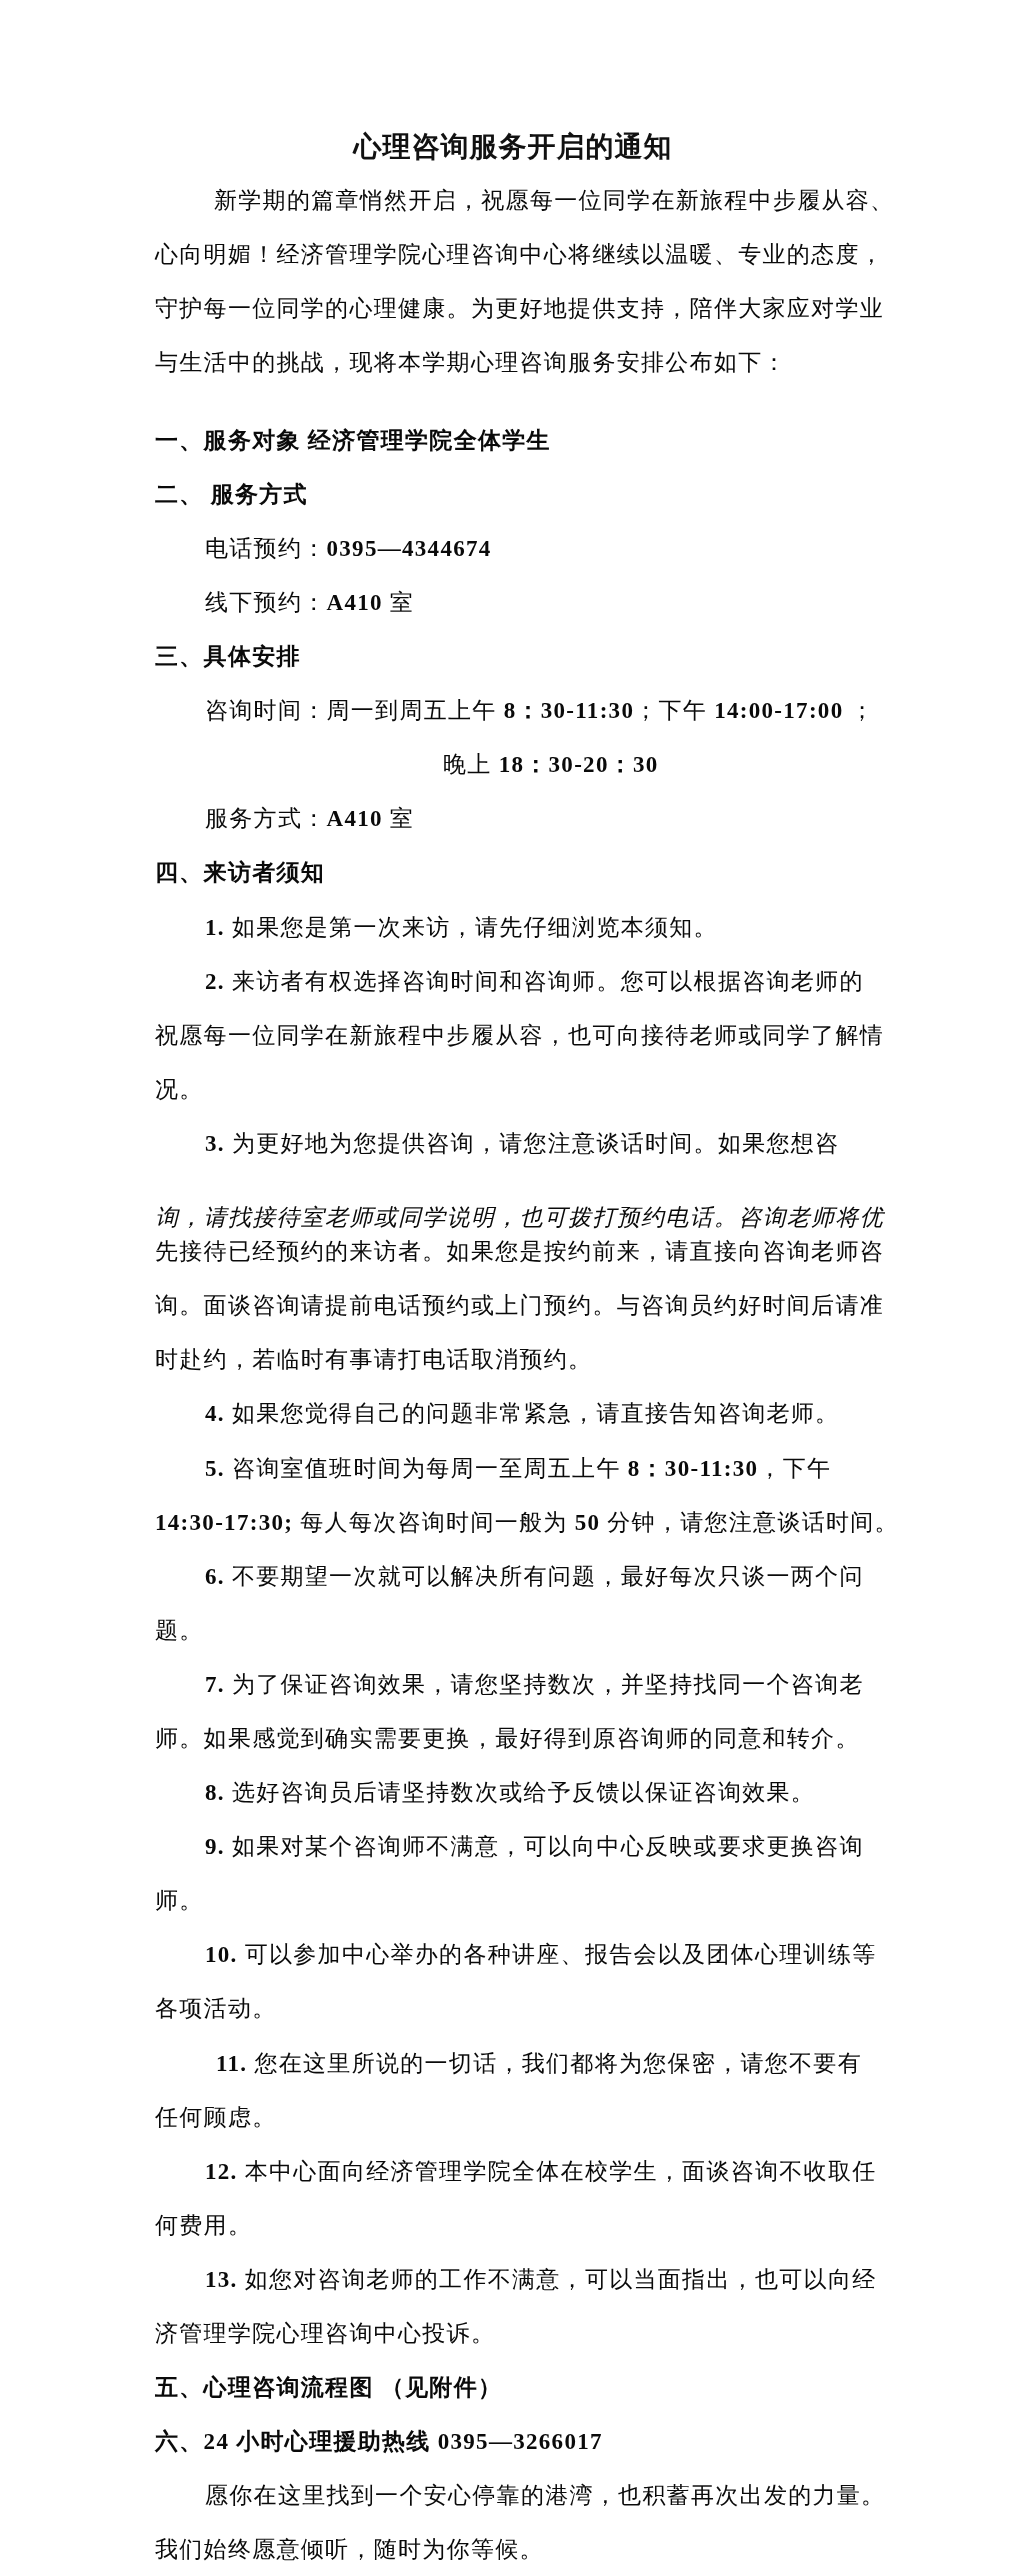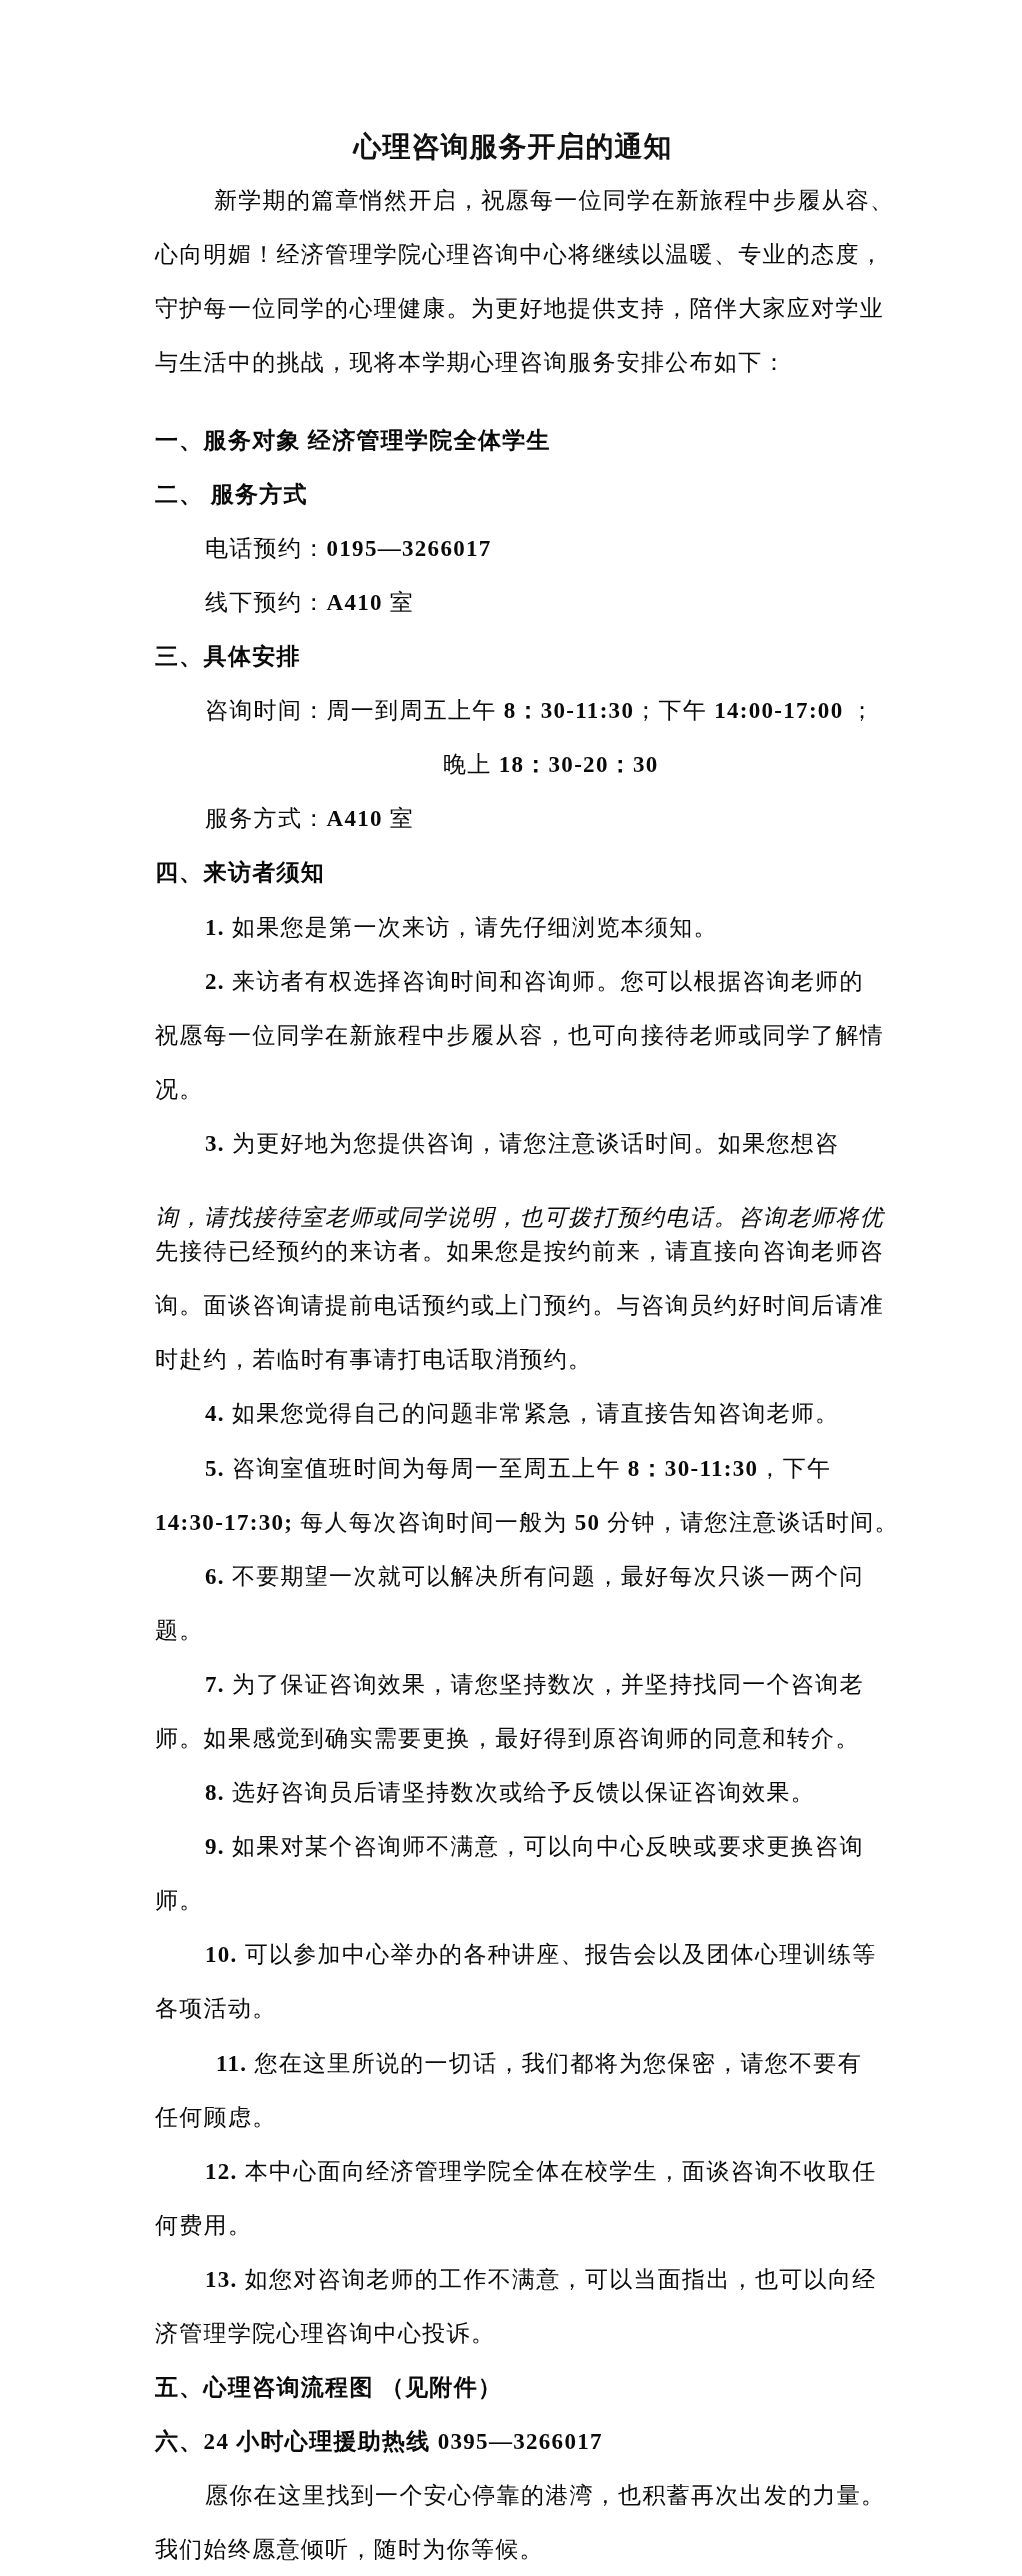--- a/index.html
+++ b/index.html
@@ -27,21 +27,21 @@
 
   <div class="title-line" style="top:128px;">心理咨询服务开启的通知</div>
 
   <div id="doc-body">
       <div class="dl s-introfirst" style="top: 174px;"><span>新学期的篇章悄然开启，祝愿每一位同学在新旅程中步履从容、</span></div>
       <div class="dl s-intro" style="top: 228px;"><span>心向明媚！经济管理学院心理咨询中心将继续以温暖、专业的态度，</span></div>
       <div class="dl s-intro" style="top: 282px;"><span>守护每一位同学的心理健康。为更好地提供支持，陪伴大家应对学业</span></div>
       <div class="dl s-intro" style="top: 336px;"><span>与生活中的挑战，现将本学期心理咨询服务安排公布如下：</span></div>
       <div class="dl s-h" style="top: 414px;"><span class="b">一、服务对象 经济管理学院全体学生</span></div>
       <div class="dl s-h" style="top: 468px;"><span class="b">二、 服务方式</span></div>
-      <div class="dl s-sub" style="top: 522px;"><span>电话预约：</span><span class="b">0195—3266017</span></div>
+      <div class="dl s-sub" style="top: 522px;"><span>电话预约：</span><span class="b">0395—4344674</span></div>
       <div class="dl s-sub" style="top: 576px;"><span>线下预约：</span><span class="b">A410</span><span> 室</span></div>
       <div class="dl s-h" style="top: 630px;"><span class="b">三、具体安排</span></div>
       <div class="dl s-sub" style="top: 684px;"><span>咨询时间：周一到周五上午 </span><span class="b">8：30-11:30</span><span>；下午 </span><span class="b">14:00-17:00</span><span> ；</span></div>
       <div class="dl s-time2" style="top: 738px;"><span>晚上 </span><span class="b">18：30-20：30</span></div>
       <div class="dl s-sub" style="top: 792px;"><span>服务方式：</span><span class="b">A410</span><span> 室</span></div>
       <div class="dl s-h" style="top: 846px;"><span class="b">四、来访者须知</span></div>
       <div class="dl s-item" style="top: 901px;"><span class="b">1.</span><span> 如果您是第一次来访，请先仔细浏览本须知。</span></div>
       <div class="dl s-item" style="top: 955px;"><span class="b">2.</span><span> 来访者有权选择咨询时间和咨询师。您可以根据咨询老师的</span></div>
       <div class="dl s-cont" style="top: 1009px;"><span>祝愿每一位同学在新旅程中步履从容，也可向接待老师或同学了解情</span></div>
       <div class="dl s-cont" style="top: 1063px;"><span>况。</span></div>

